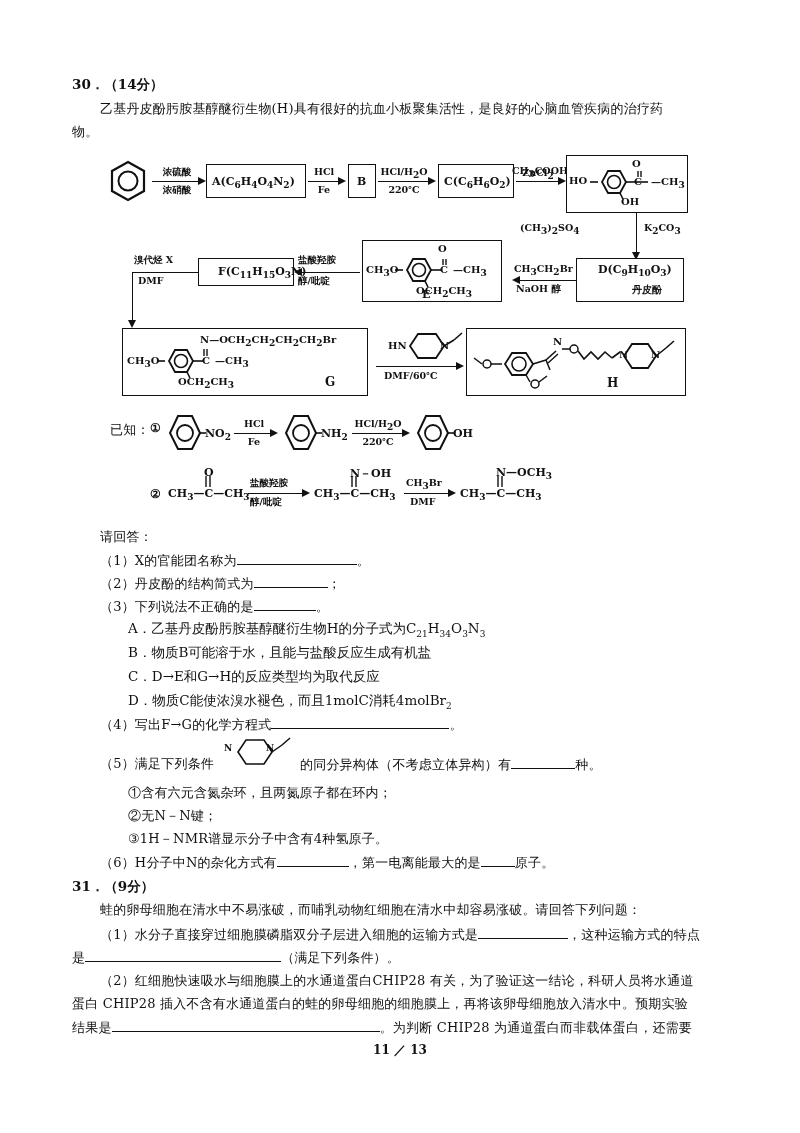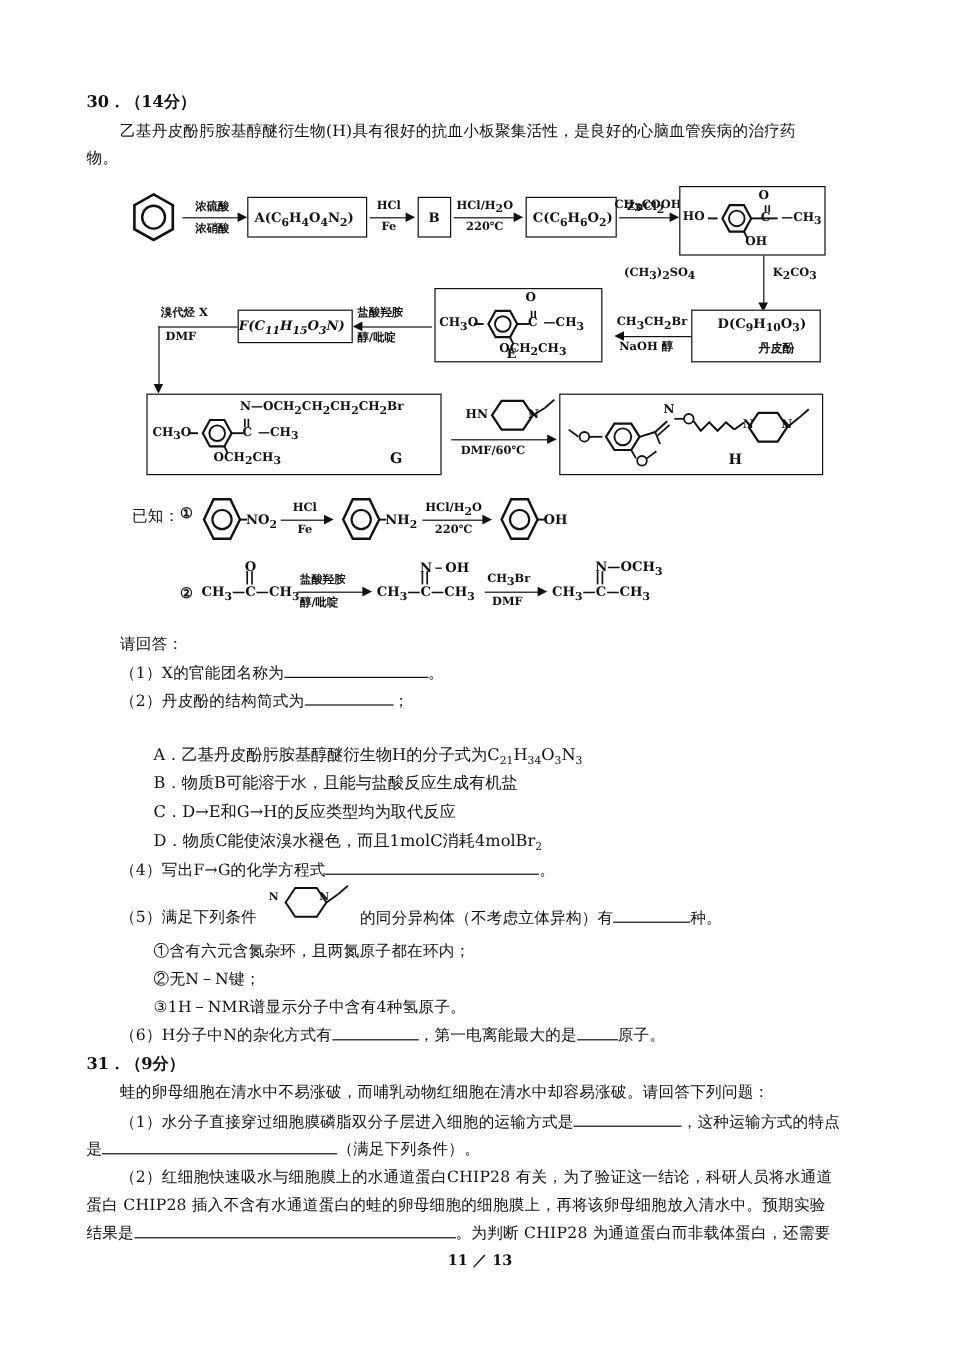--- a/index.html
+++ b/index.html
@@ -193,21 +193,21 @@
     <div class="chem" style="left:453px; top:264px; font-size:10px;">—CH<span class="sub">3</span></div>
     <div class="chem" style="left:416px; top:285px; font-size:10px;">OCH<span class="sub">2</span>CH<span class="sub">3</span></div>
     <div class="boxlabel" style="left:422px; top:288px; font-size:11px;">E</div>
 
     <div class="line hline" style="left:296px; top:272px; width:64px;"></div>
     <div class="arrowL" style="left:294px; top:268px;"></div>
     <div class="cond" style="left:298px; top:254px;">盐酸羟胺</div>
     <div class="cond" style="left:298px; top:275px;">醇/吡啶</div>
 
     <div class="box" style="left:198px; top:258px; width:96px; height:28px;"></div>
-    <div class="chem" style="left:199px; top:265px;font-style:italic;">F(C<span class="sub">11</span>H<span class="sub">15</span>O<span class="sub">3</span>N)</div>
+    <div class="chem" style="left:218px; top:265px;">F(C<span class="sub">11</span>H<span class="sub">15</span>O<span class="sub">3</span>N)</div>
 
     <div class="line hline" style="left:132px; top:272px; width:66px;"></div>
     <div class="line vline" style="left:132px; top:272px; height:54px;"></div>
     <div class="arrowD" style="left:128px; top:320px;"></div>
     <div class="cond" style="left:134px; top:254px;">溴代烃 X</div>
     <div class="cond" style="left:138px; top:275px;">DMF</div>
 
     <div class="box" style="left:122px; top:328px; width:246px; height:68px;"></div>
     <div class="chem" style="left:127px; top:355px; font-size:10px;">CH<span class="sub">3</span>O</div>
     <svg style="position:absolute; left:157px; top:346px;" width="90" height="44" viewBox="0 0 90 44">
@@ -348,20 +348,23 @@
   <div class="txt body-line" style="left:100px; top:528px;">请回答：</div>
 
   <div class="txt body-line" style="left:100px; top:551px;">
     <span>（1）X的官能团名称为</span><span class="blank" style="width:120px;"></span><span>。</span>
   </div>
 
   <div class="txt body-line" style="left:100px; top:574px;">
     <span>（2）丹皮酚的结构简式为</span><span class="blank" style="width:74px;"></span><span>；</span>
   </div>
 
+  <div class="txt body-line" style="left:100px; top:597px;">
+    <span>（3）下列说法不正确的是</span><span class="blank" style="width:62px;"></span><span>。</span>
+  </div>
 
   <div class="txt opt-line" style="left:128px; top:620px;">A．乙基丹皮酚肟胺基醇醚衍生物H的分子式为C<span class="sub">21</span>H<span class="sub">34</span>O<span class="sub">3</span>N<span class="sub">3</span></div>
   <div class="txt opt-line" style="left:128px; top:644px;">B．物质B可能溶于水，且能与盐酸反应生成有机盐</div>
   <div class="txt opt-line" style="left:128px; top:668px;">C．D→E和G→H的反应类型均为取代反应</div>
   <div class="txt opt-line" style="left:128px; top:692px;">D．物质C能使浓溴水褪色，而且1molC消耗4molBr<span class="sub">2</span></div>
 
   <div class="txt body-line" style="left:100px; top:715px;">
     <span>（4）写出F→G的化学方程式</span><span class="blank" style="width:178px;"></span><span>。</span>
   </div>
 

